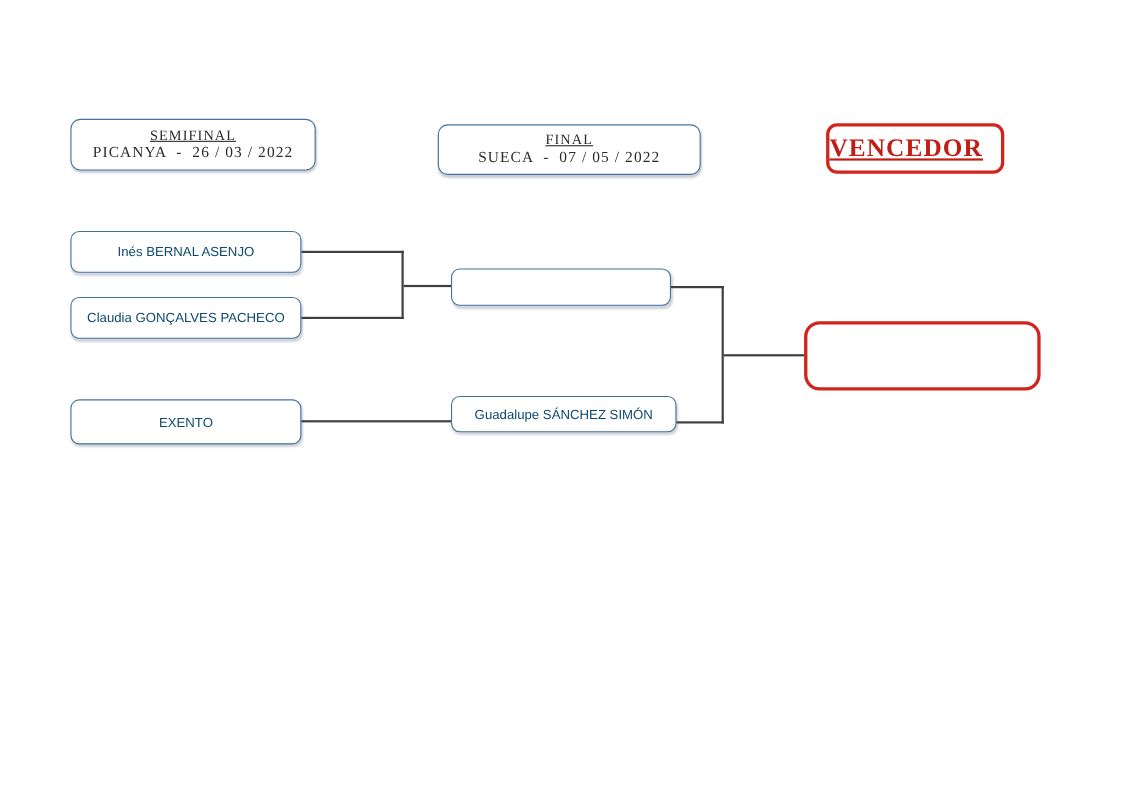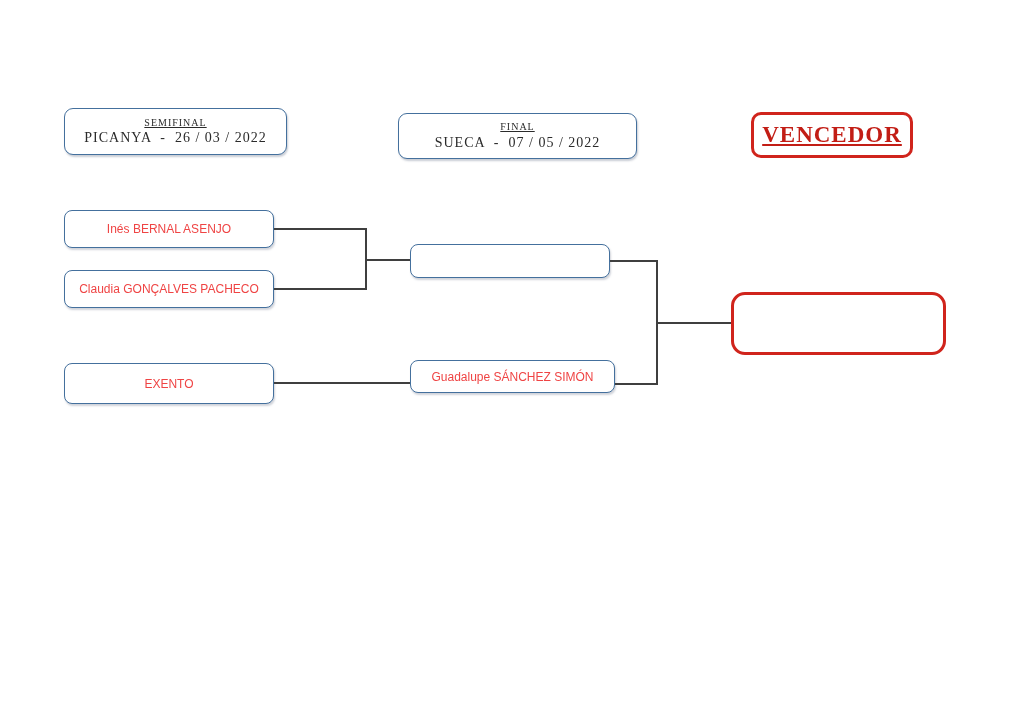--- a/index.html
+++ b/index.html
@@ -49,62 +49,62 @@
     border-radius: 9px;
     background: #ffffff;
     display: flex; flex-direction: column;
     align-items: center; justify-content: center;
     box-shadow: 1px 2px 2px rgba(120,130,150,0.4);
     box-sizing: border-box;
   }
   #semifinal-box { left: 64px; top: 108px; width: 223px; height: 47px; }
   #final-box     { left: 398px; top: 113px; width: 239px; height: 46px; }
   .round-name {
-    font-size: 10px;
+    font-size: 13px;
     text-decoration: underline;
     letter-spacing: 1px;
     white-space: pre;
     line-height: 1.25;
   }
   .round-date {
     font-size: 14px;
     letter-spacing: 1px;
     white-space: pre;
     line-height: 1.25;
   }
 
   
   .vencedor-box {
     position: absolute;
     left: 751px; top: 112px;
     width: 162px; height: 46px;
     border: 3px solid #D0241C;
     border-radius: 10px;
     background: #ffffff;
-    display: flex; align-items: center; justify-content: center;
+    display: flex; align-items: center; justify-content: flex-start;
     box-sizing: border-box;
   }
   .vencedor-text {
     font-family: cursive;
     font-size: 23px;
     font-weight: bold;
     color: #C21D15;
     text-decoration: underline;
     letter-spacing: 1px;
   }
 
   
   .slot {
     position: absolute;
     border: 1.5px solid #44709D;
     border-radius: 8px;
     background: #ffffff;
     display: flex; align-items: center; justify-content: center;
     font-size: 12px;
-    color: #ef4444;
+    color: #0c4a6e;
     box-shadow: 1px 2px 2px rgba(120,130,150,0.35);
     box-sizing: border-box;
     text-align: center;
   }
   #slot-ines      { left: 64px;  top: 210px; width: 210px; height: 38px; }
   #slot-claudia   { left: 64px;  top: 270px; width: 210px; height: 38px; }
   #slot-sf1winner { left: 410px; top: 244px; width: 200px; height: 34px; }
   #slot-exento    { left: 64px;  top: 363px; width: 210px; height: 41px; }
   #slot-guadalupe { left: 410px; top: 360px; width: 205px; height: 33px; }
 

